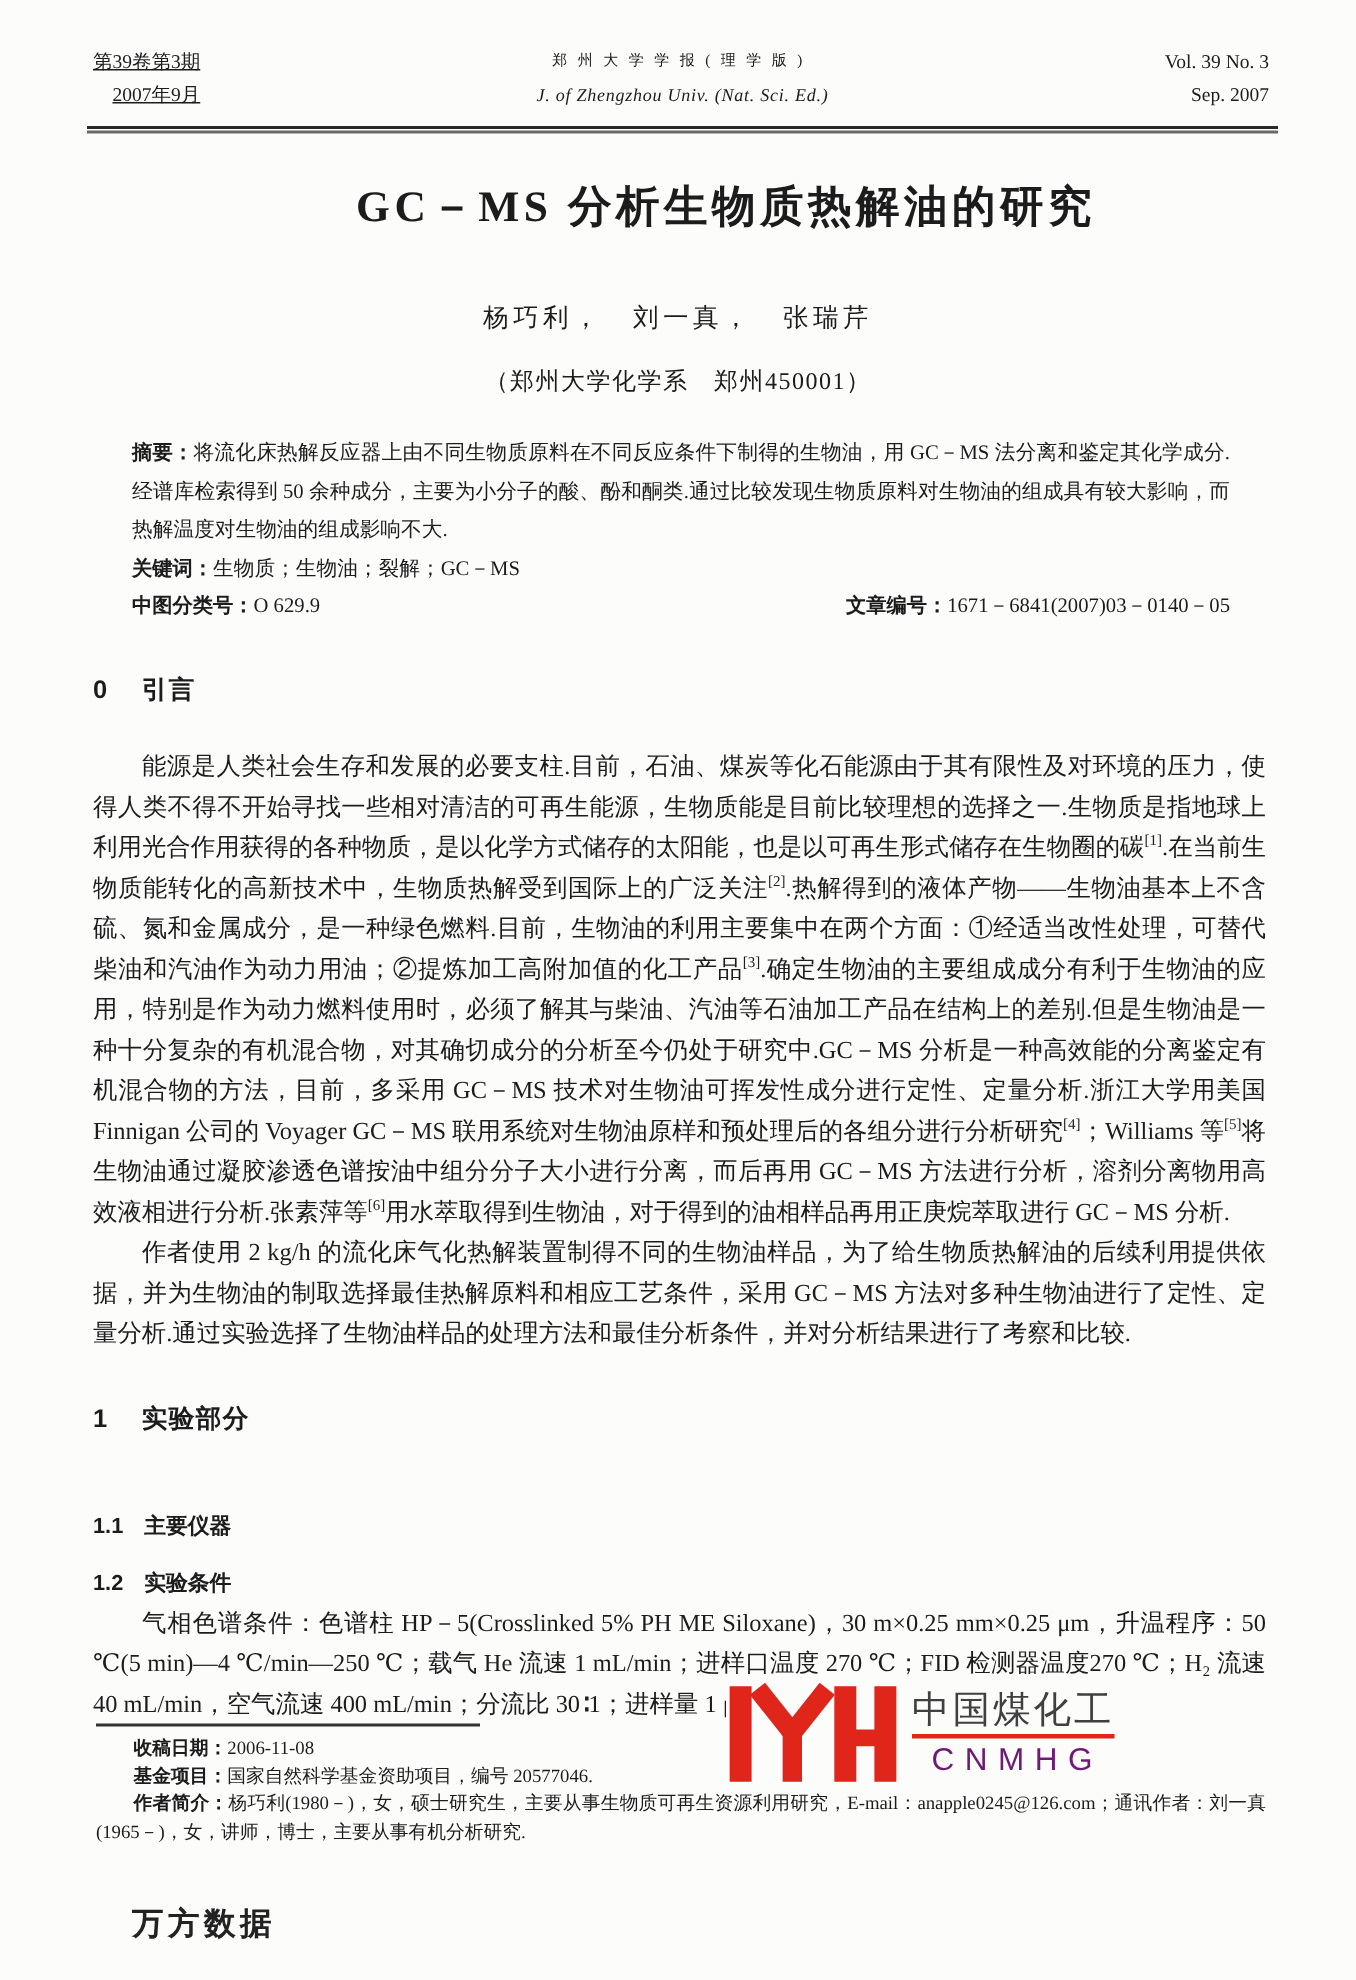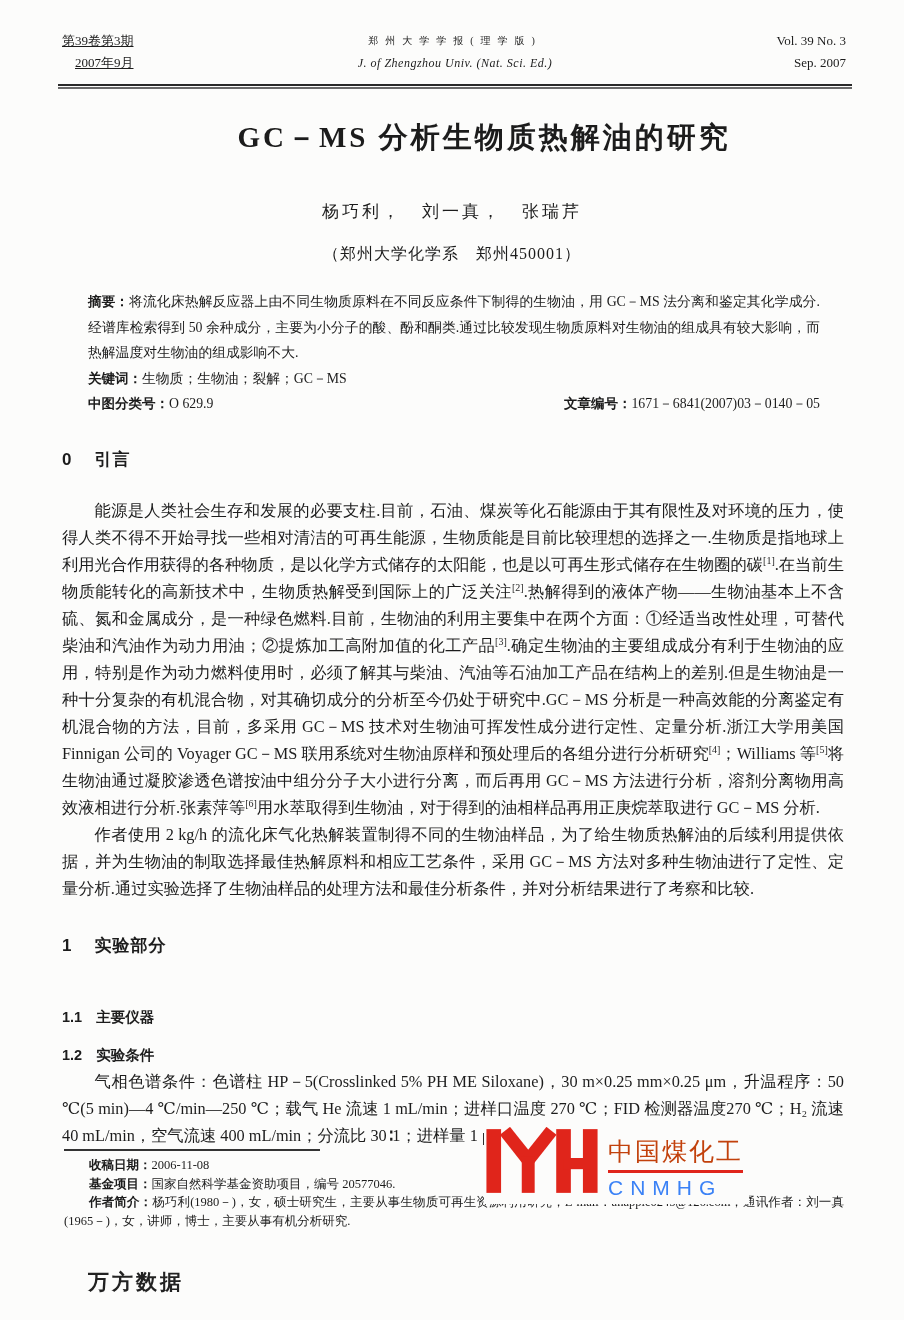--- a/index.html
+++ b/index.html
@@ -81,27 +81,27 @@
   }
   .footnotes p{margin:0;text-indent:25px;}
   .footnotes b{font-family:"Liberation Sans","DejaVu Sans",sans-serif;}
   
   .watermark{
     position:absolute;top:1120px;left:484px;
     display:flex;align-items:center;gap:10px;
     background:#fcfcfb;padding:2px 6px 4px 2px;
   }
   .wm-text .cn{
-    font-family:Liberation Mono, monospace;
-    font-size:25px;color:#c2410c;letter-spacing:2px;line-height:28px;margin-top:18px;
+    font-family:Liberation Sans, sans-serif;
+    font-size:25px;color:#404040;letter-spacing:2px;line-height:28px;
   }
   .wm-underline{height:2.5px;background:#e0251b;margin:2px 0 3px 0;}
   .wm-text .en{
     font-family:"Liberation Sans","DejaVu Sans",sans-serif;
-    font-size:21px;color:#3b82f6;letter-spacing:7px;line-height:24px;
+    font-size:21px;color:#701a75;letter-spacing:7px;line-height:24px;margin-left:13px;
   }
   
   .wanfang{
     position:absolute;top:1268px;left:88px;
     font-family:"Liberation Sans","DejaVu Sans",sans-serif;
     font-size:21px;font-weight:bold;letter-spacing:3px;color:#222;
   }
 </style>
 </head>
 <body>

